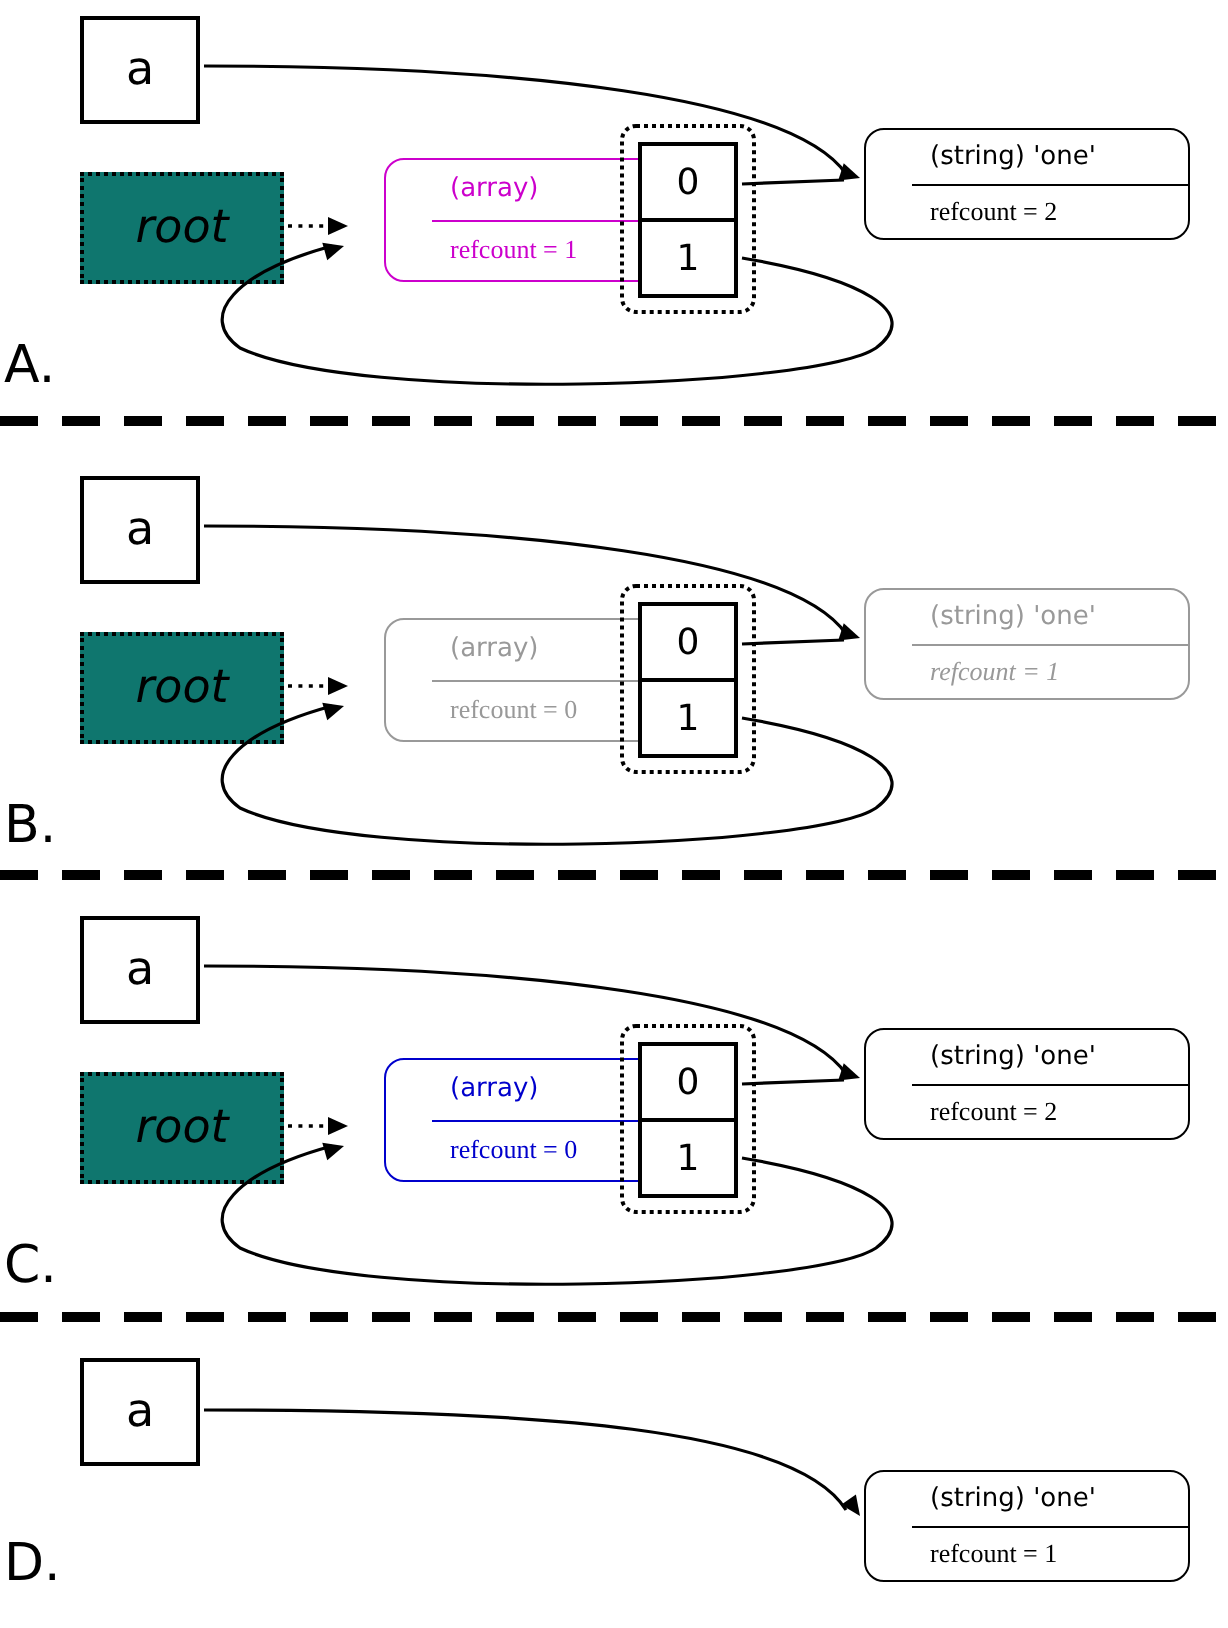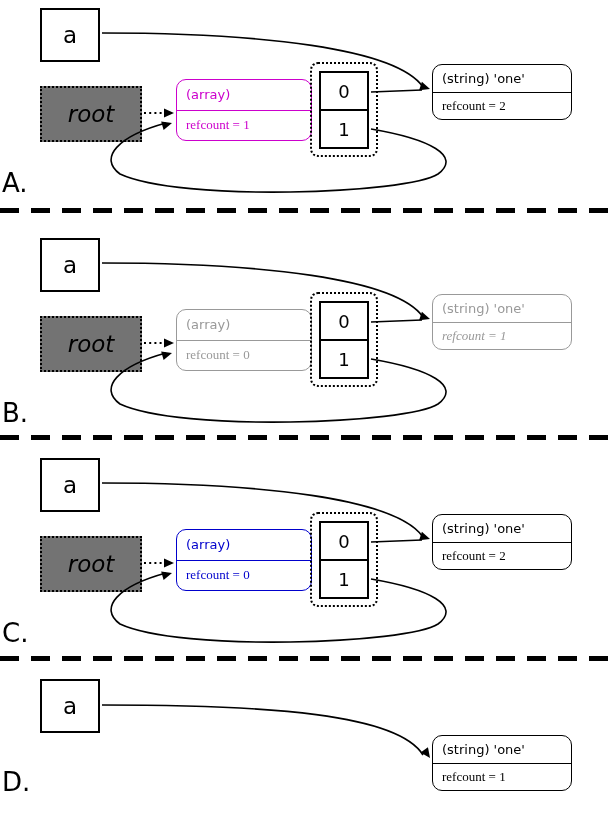--- a/index.html
+++ b/index.html
@@ -17,34 +17,35 @@
   .var-box {
     position: absolute; left: 40px; top: 8px;
     width: 56px; height: 50px;
     border: 2px solid #000; background: #fff;
     display: flex; align-items: center; justify-content: center;
     font-size: 23px;
   }
   .root-box {
     position: absolute; left: 40px; top: 86px;
     width: 98px; height: 52px;
-    border: 2px dotted #000; background: #737373;
+    border: 2px dotted #000; background: #0f766e;
     display: flex; align-items: center; justify-content: center;
     font-size: 23px; font-style: italic;
   }
   .node {
     position: absolute;
     border: 1.5px solid currentColor; border-radius: 10px;
     background: #fff;
     display: flex; flex-direction: column;
     font-size: 13px;
+    padding-left: 23px;
   }
   .node .row { flex: 1; display: flex; align-items: center; padding-left: 9px; }
   .node .row + .row { border-top: 1.5px solid currentColor; font-family: Liberation Serif, serif; }
-  .array-node  { left: 176px; top: 79px; width: 134px; height: 60px; }
+  .array-node  { left: 192px; top: 79px; width: 134px; height: 60px; }
   .string-node { left: 432px; top: 64px; width: 138px; height: 54px; }
   .c-magenta { color: #cc00cc; }
   .c-gray    { color: #999999; }
   .c-blue    { color: #0000cc; }
   .c-black   { color: #000000; }
   .em { font-style: italic; }
 
   .hash-outer {
     position: absolute; left: 310px; top: 62px;
     width: 64px; height: 91px;

